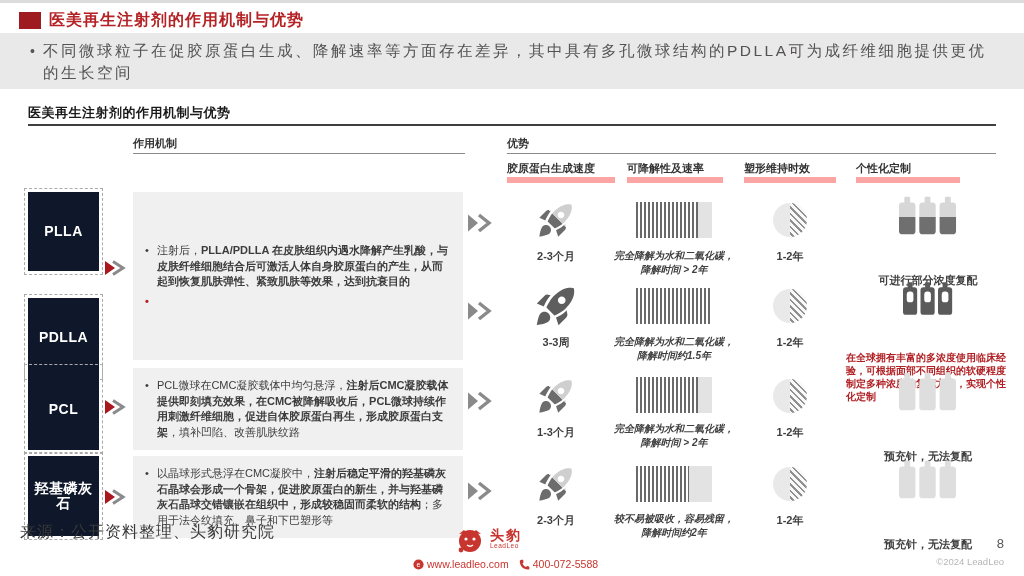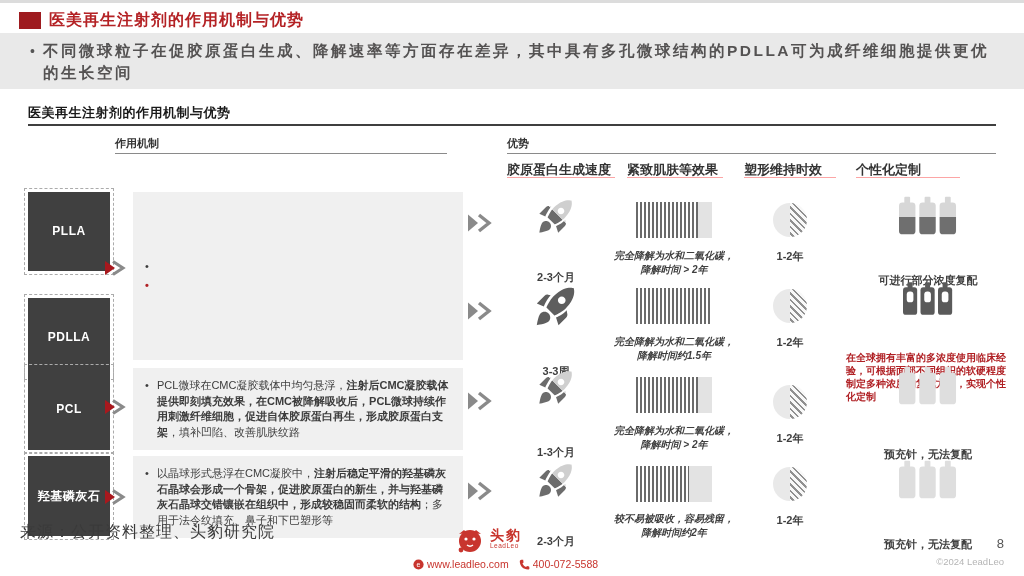--- a/index.html
+++ b/index.html
@@ -9,36 +9,36 @@
   .topline{position:absolute;left:0;top:0;width:1024px;height:3px;background:#DCDCDC;}
 
   
   .hdr{position:absolute;left:19px;top:10px;display:flex;align-items:center;}
   .hdr .sq{width:22px;height:17px;background:#9E1B1F;margin-right:8px;}
   .hdr h1{margin:0;font-size:16px;font-weight:700;color:#B42225;letter-spacing:1px;}
 
   .band{position:absolute;left:0;top:33px;width:1024px;height:56px;background:#E9E9E9;}
   .band .inner{display:flex;padding:7px 20px 0 30px;}
   .band .mark{font-size:14px;color:#555;margin-right:8px;line-height:22px;}
-  .band p{margin:0;font-size:15.5px;line-height:22px;font-weight:700;color:#545252;letter-spacing:2.5px;width:950px;}
+  .band p{margin:0;font-size:15.5px;line-height:22px;font-weight:400;color:#545252;letter-spacing:2.5px;width:950px;}
 
   .sec-title{position:absolute;left:28px;top:104px;font-size:13px;font-weight:700;color:#1A1A1A;letter-spacing:.5px;}
   .rule{position:absolute;left:28px;top:124px;width:968px;height:2px;background:#3F3F3F;}
 
   .colhead{position:absolute;top:136px;height:17px;font-size:11px;font-weight:700;color:#333;border-bottom:1px solid #8A8A8A;}
-  .colhead.mech{left:115px;width:332px;}
+  .colhead.mech{left:133px;width:332px;}
   .colhead.adv{left:507px;width:489px;}
-  .subhead{position:absolute;top:161px;height:16px;font-size:13px;font-weight:700;color:#333;border-bottom:1px solid #fca5a5;}
+  .subhead{position:absolute;top:161px;height:16px;font-size:11px;font-weight:700;color:#333;border-bottom:6px solid #fca5a5;}
   .sh0{left:507px;width:108px;} .sh1{left:627px;width:96px;}
   .sh2{left:744px;width:92px;}  .sh3{left:856px;width:104px;}
 
   
-  .mat{position:absolute;left:28px;width:82px;background:#404040;outline:1px dashed #ABABAB;outline-offset:3px;
+  .mat{position:absolute;left:28px;width:71px;background:#0f172a;outline:1px dashed #ABABAB;outline-offset:3px;
        display:flex;align-items:center;justify-content:center;text-align:center;
-       color:#fff;font-weight:700;font-size:12px;line-height:15px;letter-spacing:.5px;}
+       color:#fff;font-weight:700;font-size:14px;line-height:15px;letter-spacing:.5px;}
   .mat.plla{top:192px;height:79px;}
   .mat.pdlla{top:298px;height:78px;}
   .mat.pcl{top:368px;height:82px;}
   .mat.ha{top:456px;height:80px;}
 
   
   .tbox{position:absolute;left:133px;width:330px;background:#F0F0F0;
         display:flex;flex-direction:column;justify-content:center;padding:0;box-sizing:border-box;}
   .tbox.g1{top:192px;height:168px;}
   .tbox.pclb{top:368px;height:82px;}
@@ -51,24 +51,24 @@
 
   
   .larrow,.rchev{position:absolute;}
   .larrow{left:103px;}
   .rchev{left:466px;}
 
   
   .advrow{position:absolute;left:500px;width:512px;display:flex;}
   .advrow.r1{top:196px;height:82px;}
   .advrow.r2{top:282px;height:100px;}
-  .advrow.r3{top:372px;height:78px;align-items:center;}
+  .advrow.r3{top:372px;height:78px;}
   .advrow.r4{top:460px;height:80px;}
   .cell{display:flex;flex-direction:column;align-items:center;}
-  .c1{width:112px;gap:29px;} .c2{width:124px;} .c3{width:108px;} .c4{width:168px;gap:32px;}
+  .c1{width:112px;} .c2{width:124px;} .c3{width:108px;} .c4{width:168px;gap:32px;}
   .islot{height:48px;display:flex;align-items:center;justify-content:center;}
   .alabel{margin-top:5px;font-size:11px;font-weight:700;color:#3F3F3F;text-align:center;line-height:14px;}
   .alabel.sm{font-size:10px;font-style:italic;}
   .alabel.redtxt{color:#B02024;font-size:10px;text-align:left;line-height:13px;margin-top:3px;width:164px;}
 
   .bar{width:76px;height:36px;}
   .bar.t18{background:linear-gradient(90deg,rgba(0,0,0,0) 0 82%,#E3E3E3 82%),
            repeating-linear-gradient(90deg,#6A6A6A 0 2px,rgba(0,0,0,0) 2px 4px);}
   .bar.t0{background:repeating-linear-gradient(90deg,#6A6A6A 0 2px,rgba(0,0,0,0) 2px 4px);}
   .bar.t30{background:linear-gradient(90deg,rgba(0,0,0,0) 0 70%,#E3E3E3 70%),
@@ -118,21 +118,21 @@
       <p>不同微球粒子在促胶原蛋白生成、降解速率等方面存在差异，其中具有多孔微球结构的PDLLA可为成纤维细胞提供更优的生长空间</p>
     </div>
   </div>
 
   <div class="sec-title">医美再生注射剂的作用机制与优势</div>
   <div class="rule"></div>
 
   <div class="colhead mech">作用机制</div>
   <div class="colhead adv">优势</div>
   <div class="subhead sh0">胶原蛋白生成速度</div>
-  <div class="subhead sh1">紧致肌肤等效果</div>
+  <div class="subhead sh1">可降解性及速率</div>
   <div class="subhead sh2">塑形维持时效</div>
   <div class="subhead sh3">个性化定制</div>
 
   <div class="mat plla">PLLA</div>
   <div class="mat pdlla">PDLLA</div>
   <div class="mat pcl">PCL</div>
   <div class="mat ha">羟基磷灰石</div>
 
   <svg class="larrow" style="top:258px" width="26" height="20">
       <path d="M2 3 L12 10 L2 17 Z" fill="#A8181D"></path>
@@ -143,20 +143,21 @@
       <path d="M10 3.5 L20 10 L10 16.5" stroke="#8A8A8A" stroke-width="3" fill="none"></path>
     </svg>
   <svg class="larrow" style="top:487px" width="26" height="20">
       <path d="M2 3 L12 10 L2 17 Z" fill="#A8181D"></path>
       <path d="M10 3.5 L20 10 L10 16.5" stroke="#8A8A8A" stroke-width="3" fill="none"></path>
     </svg>
 
   <div class="tbox g1">
     <div class="brow">
       <span class="bm">•</span>
+      <p><span>注射后，</span><span class="b">PLLA/PDLLA 在皮肤组织内遇水降解产生乳酸，与皮肤纤维细胞结合后可激活人体自身胶原蛋白的产生，从而起到恢复肌肤弹性、紧致肌肤等效果，达到抗衰目的</span></p>
     </div>
     <div class="brow red">
       <span class="bm">•</span>
     </div>
   </div>
 
   <div class="tbox pclb">
     <div class="brow">
       <span class="bm">•</span>
       <p><span>PCL微球在CMC凝胶载体中均匀悬浮，</span><span class="b">注射后CMC凝胶载体提供即刻填充效果，在CMC被降解吸收后，PCL微球持续作用刺激纤维细胞，促进自体胶原蛋白再生，形成胶原蛋白支架</span><span>，填补凹陷、改善肌肤纹路</span></p>

